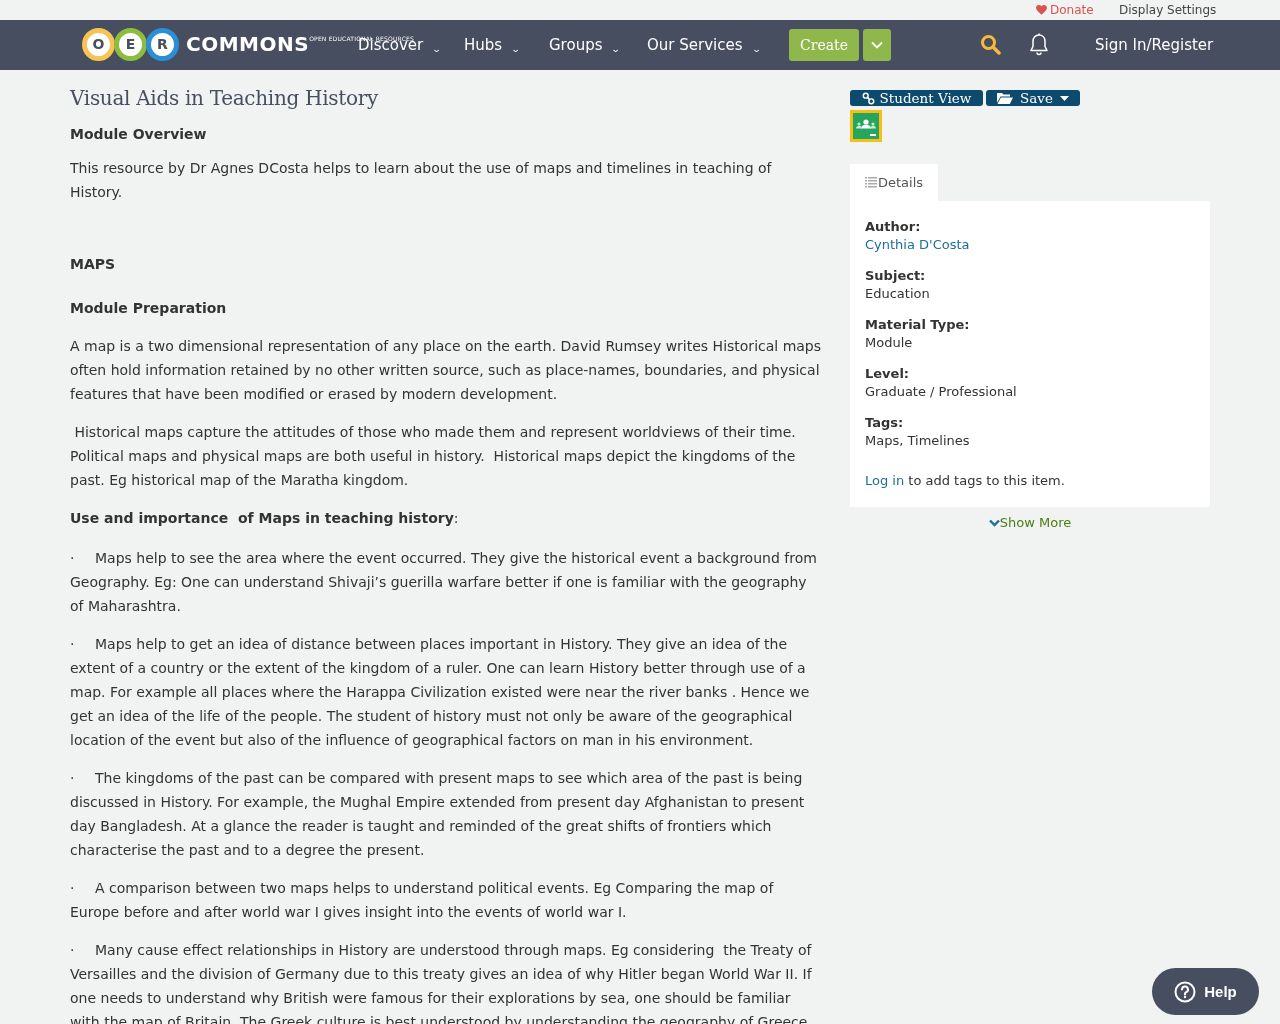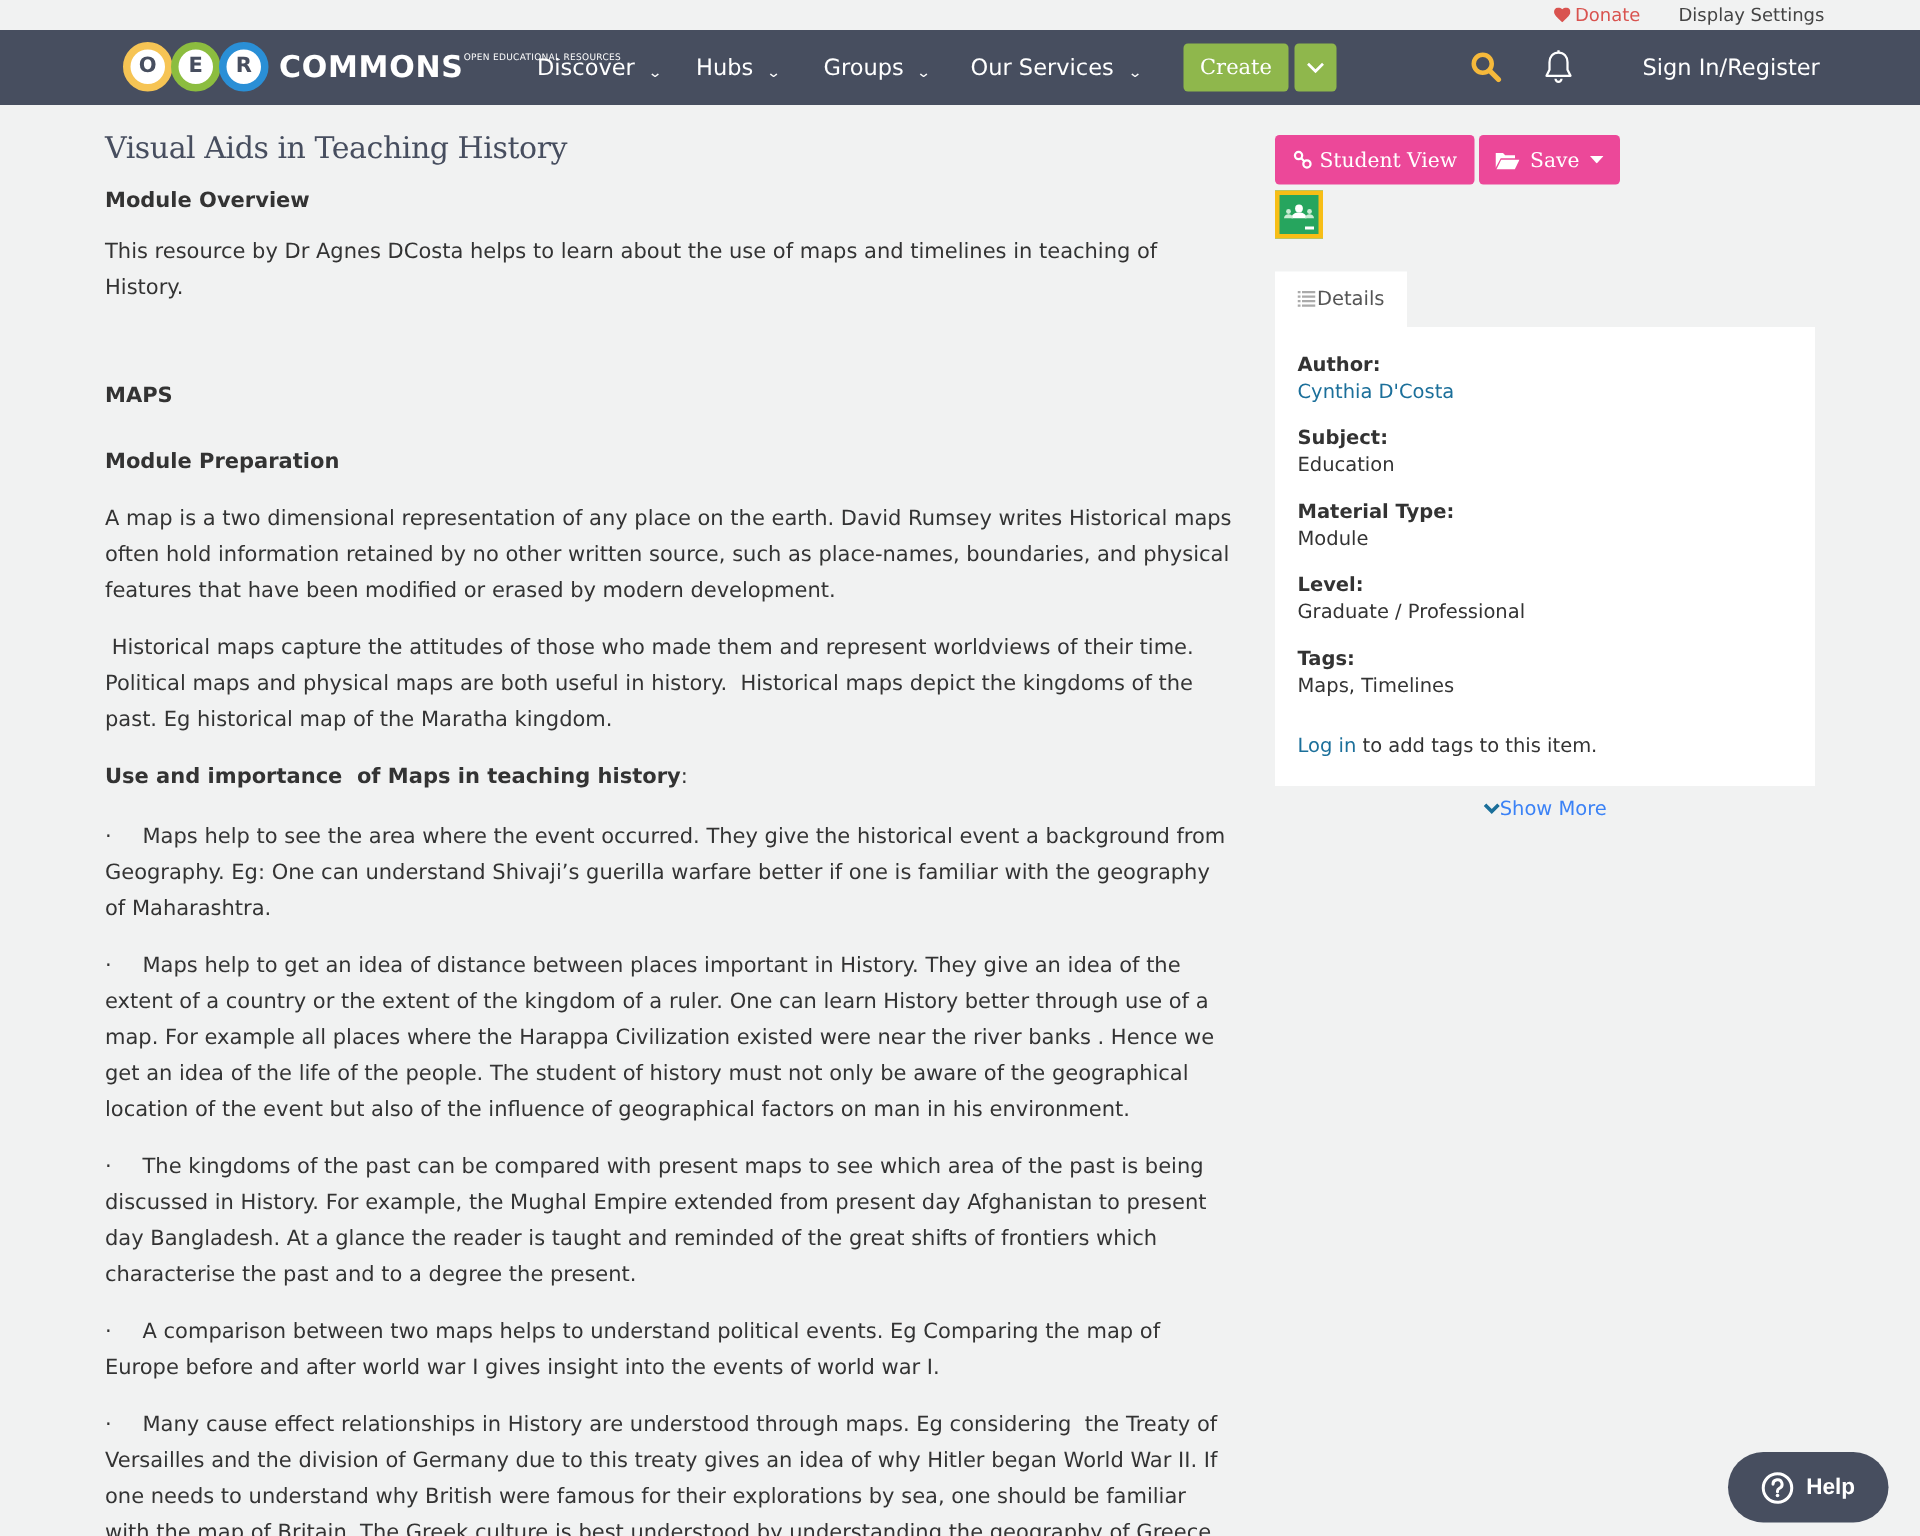--- a/index.html
+++ b/index.html
@@ -33,28 +33,28 @@
   .main { position: absolute; left: 70px; top: 70px; width: 752px; }
   .page-title { margin-top: 16px; font-family: "DejaVu Serif", serif; font-size: 20px; color: #474e5f; font-weight: normal; letter-spacing: -0.3px; }
   .content { font-size: 14px; line-height: 24px; color: #333; }
   .content h4 { font-size: 14px; font-weight: bold; margin: 0; }
   .content p { margin: 0; }
   .bullet { display: inline-block; width: 25px; }
 
   
   .side { position: absolute; left: 850px; top: 90px; width: 360px; }
   .btn-row { display: flex; gap: 3px; }
-  .btn-green { background: #ec4899; color: #fff; border-radius: 3px; height: 33px; font-family: "DejaVu Serif", serif; font-size: 13.5px; display: flex; align-items: center; justify-content: center; gap: 5px; border: none; }
+  .btn-green { background: #0c4a6e; color: #fff; border-radius: 3px; height: 16px; font-family: "DejaVu Serif", serif; font-size: 13.5px; display: flex; align-items: center; justify-content: center; gap: 5px; border: none; }
   .classroom { margin-top: 4px; width: 32px; height: 32px; border: 3px solid #f7be16; background: #26a55e; position: relative; }
   .tab-details { margin-top: 22px; width: 88px; height: 37px; background: #fff; display: flex; align-items: center; justify-content: center; gap: 1px; font-size: 13px; color: #555; }
   .details-panel { background: #fff; width: 360px; height: 306px; padding: 17px 15px; font-size: 13px; line-height: 18px; }
   .d-label { font-weight: bold; color: #333; }
   .d-val { color: #333; margin-bottom: 13px; }
   .link { color: #1b6f9a; text-decoration: none; }
-  .show-more { text-align: center; margin-top: 24px; color: #3b82f6; }
+  .show-more { text-align: center; margin-top: 24px; color: #4d7c0f; }
 
   
   .help-btn { position: absolute; left: 1152px; top: 968px; width: 107px; height: 47px; background: #474e5f; border-radius: 24px; color: #fff; display: flex; align-items: center; justify-content: center; gap: 8px; font-size: 15px; font-weight: bold; border: none; }
 </style>
 </head>
 <body>
 
 <div class="util-bar">
   <a class="util-donate">
     <svg width="11" height="10" viewBox="0 0 24 22">

